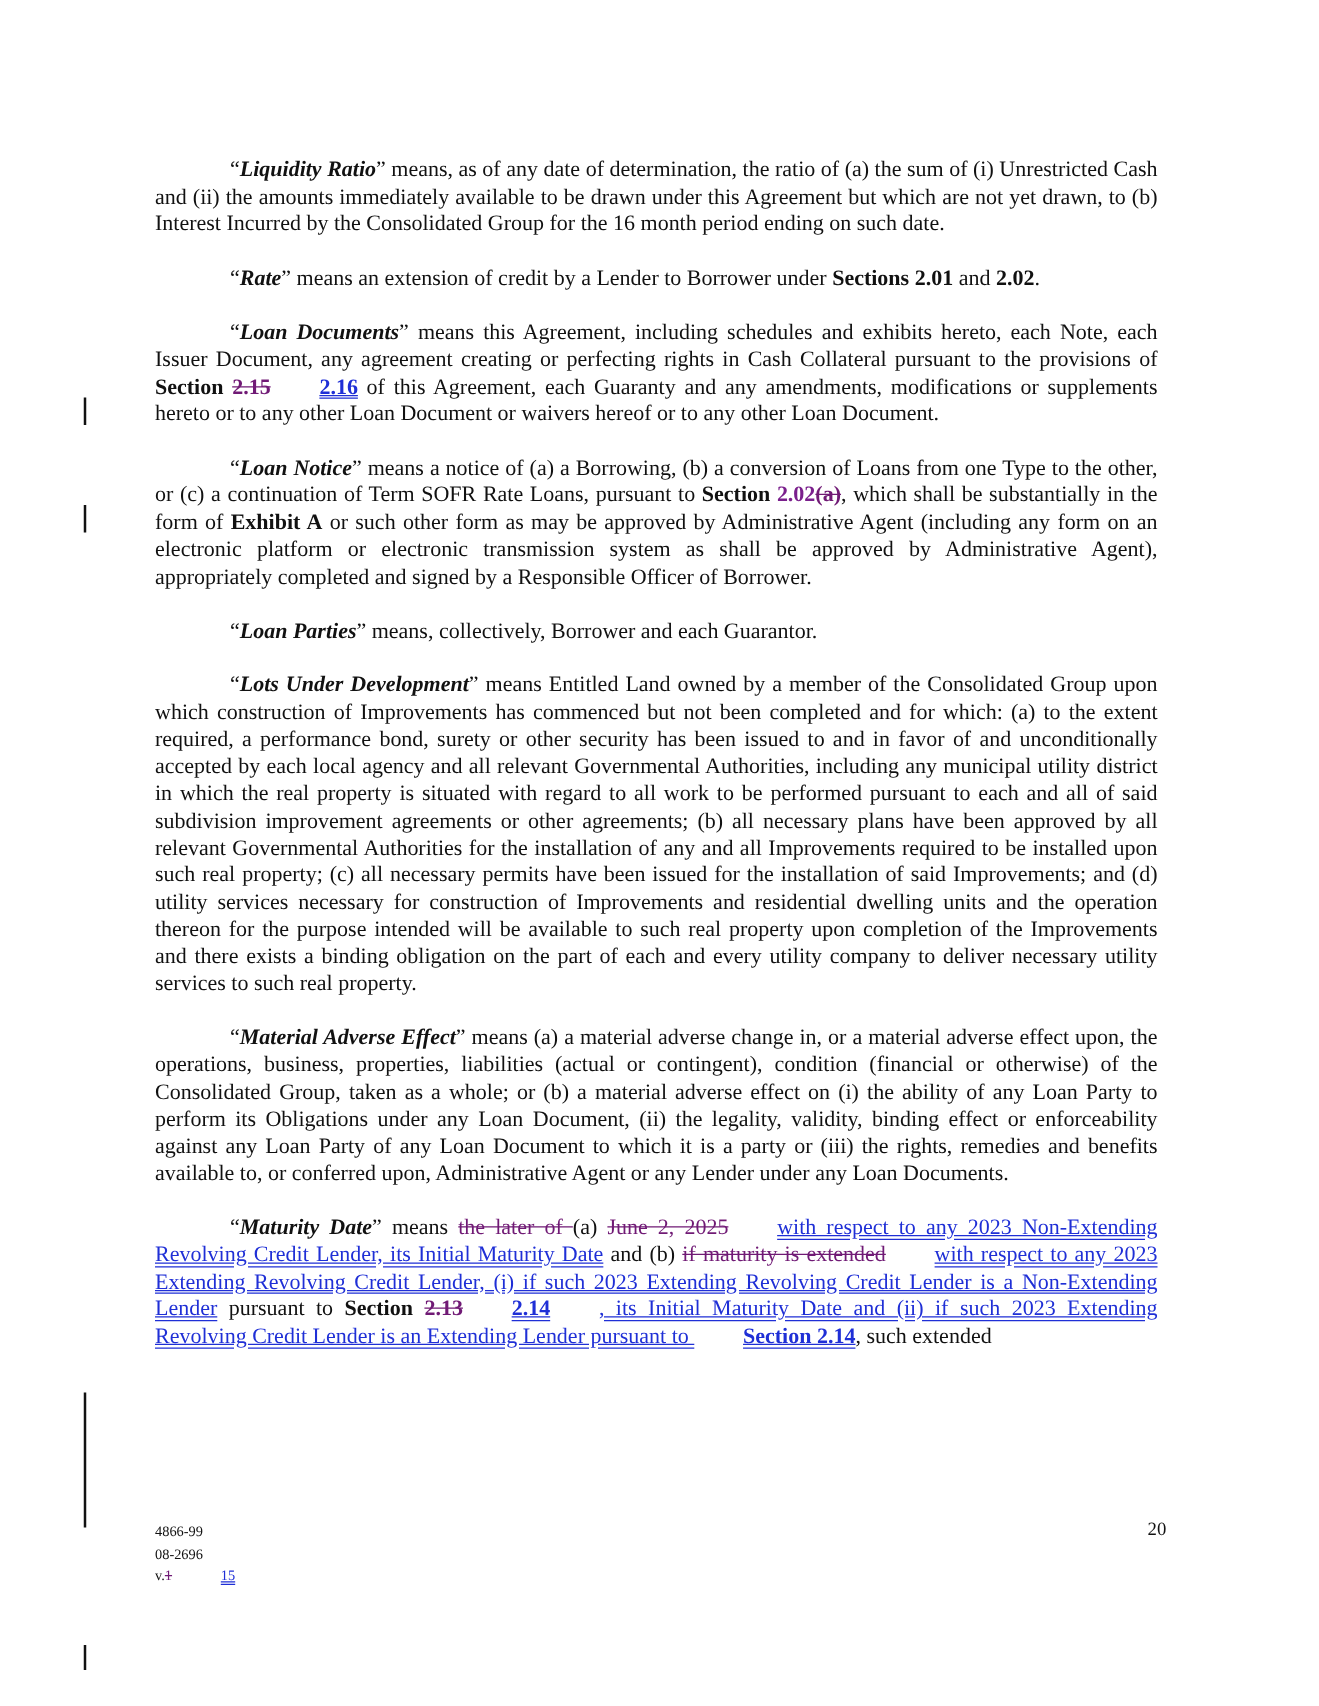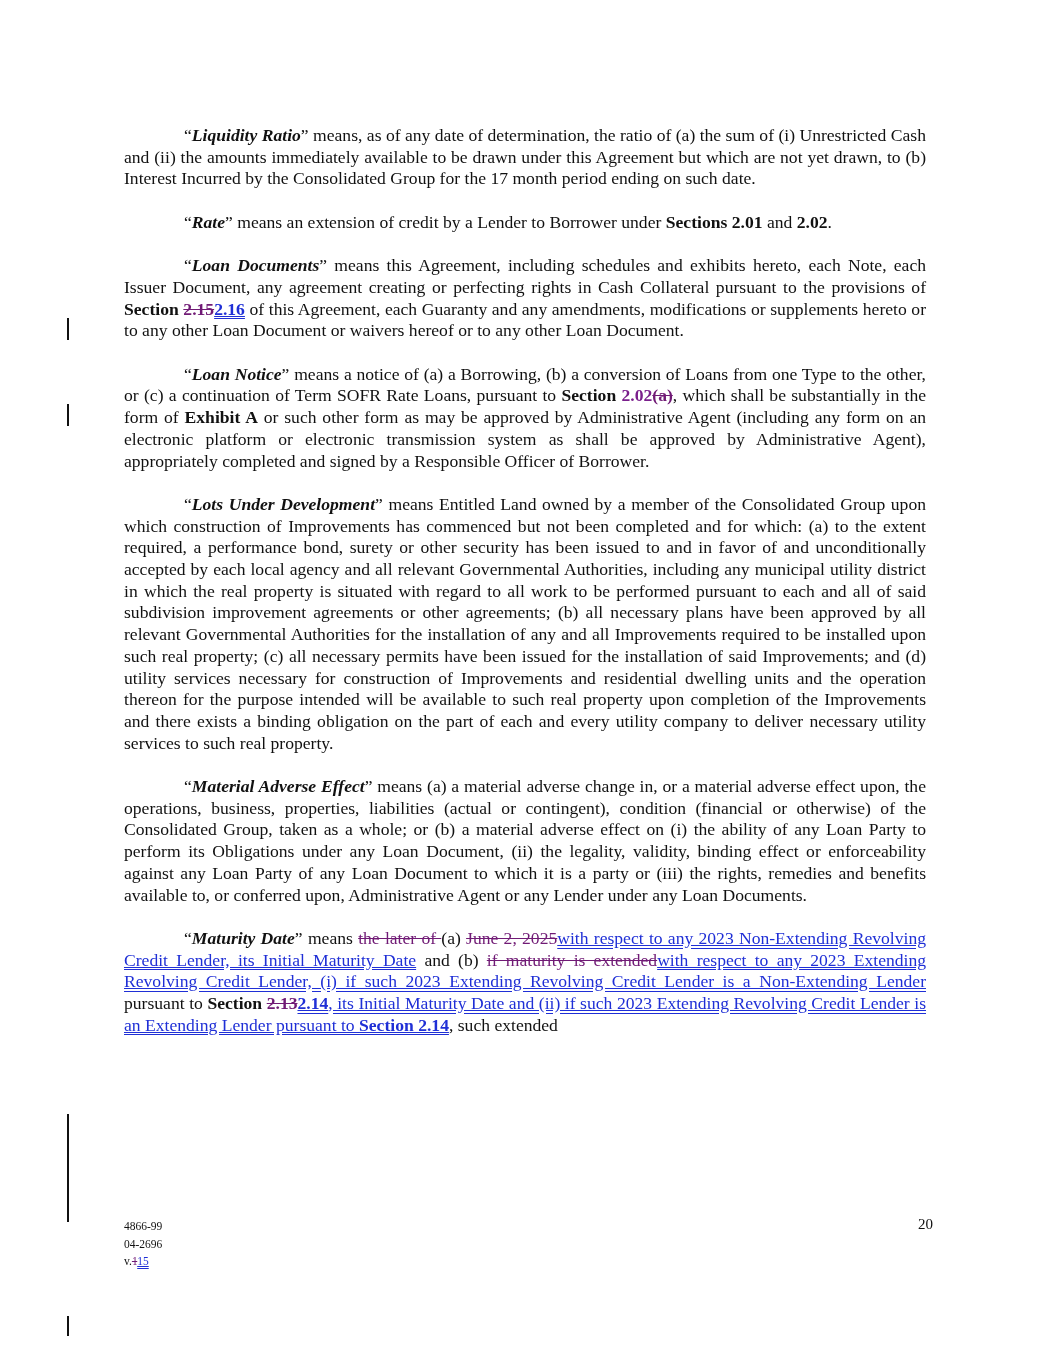--- a/index.html
+++ b/index.html
@@ -3,53 +3,54 @@
 <meta charset="utf-8">
 <style>
   html, body { margin:0; padding:0; background:#ffffff; }
   body { width:1055px; height:1365px; position:relative; overflow:hidden;
          font-family:"Liberation Serif", "DejaVu Serif", serif; color:#111; }
   .page { position:absolute; left:124px; top:125px; width:802px; font-size:17.6px; line-height:21.7px; }
   .para { text-align:justify; text-indent:60px; margin:0 0 21.7px 0; }
   .term { font-weight:bold; font-style:italic; }
   .bi { font-weight:bold; }
   .del { color:#701a75; text-decoration:line-through; }
-  .ins { color:#1f2fd6; text-decoration:underline double; text-decoration-color:#1f2fd6; }
+  .ins { color:#1f2fd6; text-decoration:underline double; text-decoration-color:#1f2fd6;margin-left:39px; }
   .moved { color:#7a1f8c; }
   .bar { position:absolute; left:67px; width:2px; background:#111; }
   .footer-left { position:absolute; left:124px; top:1218px; font-size:11.5px; line-height:17.5px; }
   .footer-right { position:absolute; left:918px; top:1216px; font-size:15px; }
 </style>
 </head>
 <body>
 
 <div class="bar" style="top:318px;height:22px;"></div>
 <div class="bar" style="top:404px;height:22px;"></div>
 <div class="bar" style="top:1114px;height:108px;"></div>
 <div class="bar" style="top:1316px;height:20px;"></div>
 
 <div class="page">
 
-  <p class="para">“<span class="term">Liquidity Ratio</span>” <span>means, as of any date of determination, the ratio of (a) the sum of (i) Unrestricted Cash and (ii) the amounts immediately available to be drawn under this Agreement but which are not yet drawn, to (b) Interest Incurred by the Consolidated Group for the 17 month period ending on such date.</span></p>
+  <p class="para">“<span class="term">Liquidity Ratio</span>” <span>means, as of any date of determination, the ratio of (a) the sum of (i) Unrestricted Cash and (ii) the amounts immediately available to be drawn under this Agreement but which are not yet drawn, to (b) Interest Incurred by the Consolidated Group for the 16 month period ending on such date.</span></p>
 
   <p class="para">“<span class="term">Rate</span>” <span>means an extension of credit by a Lender to Borrower under</span> <span class="bi">Sections 2.01</span> <span>and</span> <span class="bi">2.02</span><span>.</span></p>
 
   <p class="para">“<span class="term">Loan Documents</span>” <span>means this Agreement, including schedules and exhibits hereto, each Note, each Issuer Document, any agreement creating or perfecting rights in Cash Collateral pursuant to the provisions of</span> <span class="bi">Section</span> <span class="bi del">2.15</span><span class="bi ins">2.16</span> <span>of this Agreement, each Guaranty and any amendments, modifications or supplements hereto or to any other Loan Document or waivers hereof or to any other Loan Document.</span></p>
 
   <p class="para">“<span class="term">Loan Notice</span>” <span>means a notice of (a) a Borrowing, (b) a conversion of Loans from one Type to the other, or (c) a continuation of Term SOFR Rate Loans, pursuant to</span> <span class="bi">Section</span> <span class="bi moved">2.02</span><span class="bi del">(a)</span><span>, which shall be substantially in the form of</span> <span class="bi">Exhibit A</span> <span>or such other form as may be approved by Administrative Agent (including any form on an electronic platform or electronic transmission system as shall be approved by Administrative Agent), appropriately completed and signed by a Responsible Officer of Borrower.</span></p>
 
+  <p class="para">“<span class="term">Loan Parties</span>” <span>means, collectively, Borrower and each Guarantor.</span></p>
 
   <p class="para">“<span class="term">Lots Under Development</span>” <span>means Entitled Land owned by a member of the Consolidated Group upon which construction of Improvements has commenced but not been completed and for which: (a) to the extent required, a performance bond, surety or other security has been issued to and in favor of and unconditionally accepted by each local agency and all relevant Governmental Authorities, including any municipal utility district in which the real property is situated with regard to all work to be performed pursuant to each and all of said subdivision improvement agreements or other agreements; (b) all necessary plans have been approved by all relevant Governmental Authorities for the installation of any and all Improvements required to be installed upon such real property; (c) all necessary permits have been issued for the installation of said Improvements; and (d) utility services necessary for construction of Improvements and residential dwelling units and the operation thereon for the purpose intended will be available to such real property upon completion of the Improvements and there exists a binding obligation on the part of each and every utility company to deliver necessary utility services to such real property.</span></p>
 
   <p class="para">“<span class="term">Material Adverse Effect</span>” <span>means (a) a material adverse change in, or a material adverse effect upon, the operations, business, properties, liabilities (actual or contingent), condition (financial or otherwise) of the Consolidated Group, taken as a whole; or (b) a material adverse effect on (i) the ability of any Loan Party to perform its Obligations under any Loan Document, (ii) the legality, validity, binding effect or enforceability against any Loan Party of any Loan Document to which it is a party or (iii) the rights, remedies and benefits available to, or conferred upon, Administrative Agent or any Lender under any Loan Documents.</span></p>
 
 
   <p class="para">“<span class="term">Maturity Date</span>” <span>means</span> <span class="del">the later of </span><span>(a)</span> <span class="del">June 2, 2025</span><span class="ins">with respect to any 2023 Non-Extending Revolving Credit Lender, its Initial Maturity Date</span> <span>and (b)</span> <span class="del">if maturity is extended</span><span class="ins">with respect to any 2023 Extending Revolving Credit Lender, (i) if such 2023 Extending Revolving Credit Lender is a Non-Extending Lender</span> <span>pursuant to</span> <span class="bi">Section</span> <span class="bi del">2.13</span><span class="bi ins">2.14</span><span class="ins">, its Initial Maturity Date and (ii) if such 2023 Extending Revolving Credit Lender is an Extending Lender pursuant to </span><span class="bi ins">Section 2.14</span><span>, such extended</span></p>
 
 </div>
 
 <div class="footer-left">
   <div>4866-99</div>
-  <div>04-2696</div>
+  <div>08-2696</div>
   <div><span>v.</span><span class="del">1</span><span class="ins">15</span></div>
 </div>
 
 <div class="footer-right">20</div>
 
 </body></html>

